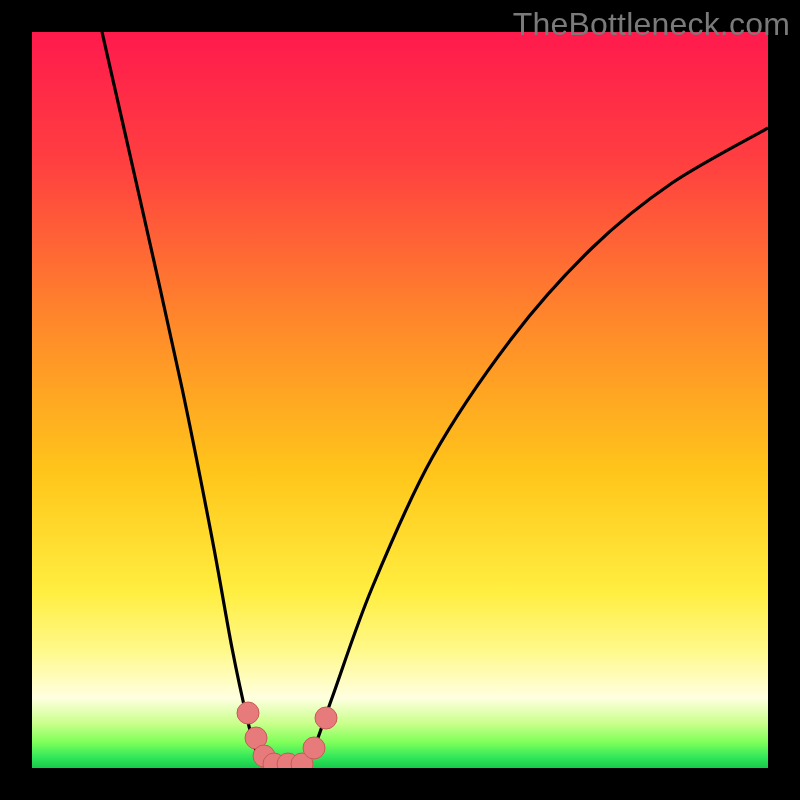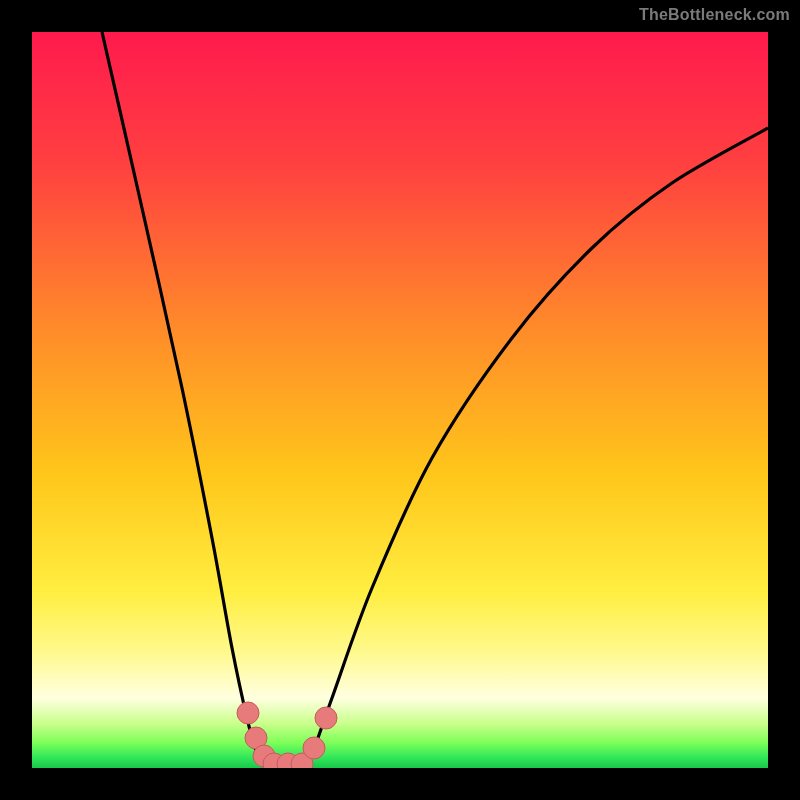--- a/index.html
+++ b/index.html
@@ -17,22 +17,22 @@
     top: 32px;
     width: 736px;
     height: 736px;
     background: #fff;
   }
   .watermark {
     position: absolute;
     top: 6px;
     right: 10px;
     color: #7a7a7a;
-    font-size: 16px;
-    font-weight: 700;
+    font-size: 32px;
+    font-weight: 400;
     letter-spacing: 0.2px;
     z-index: 10;
   }
   svg {
     display: block;
   }
 </style>
 </head>
 <body>
 

